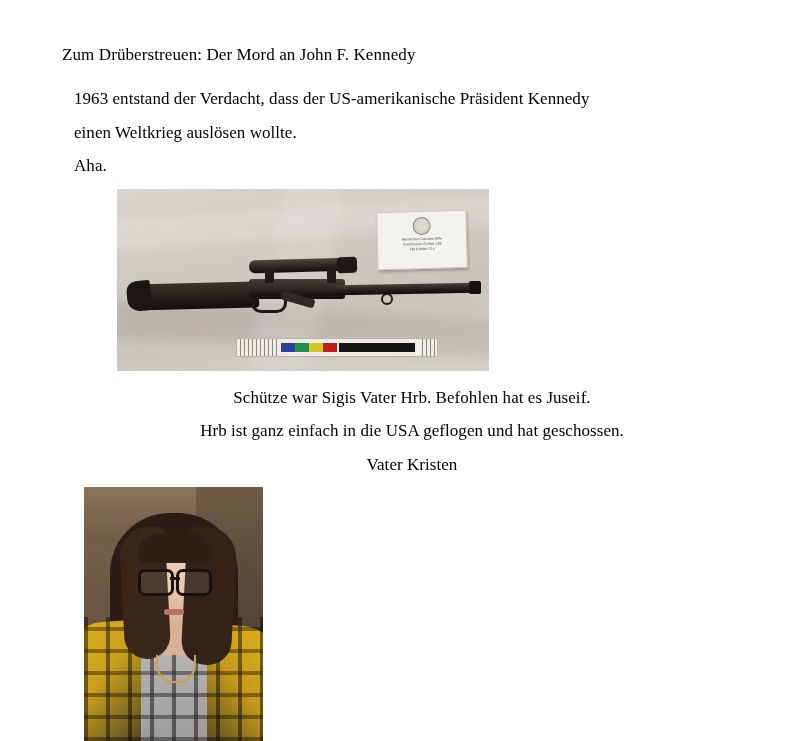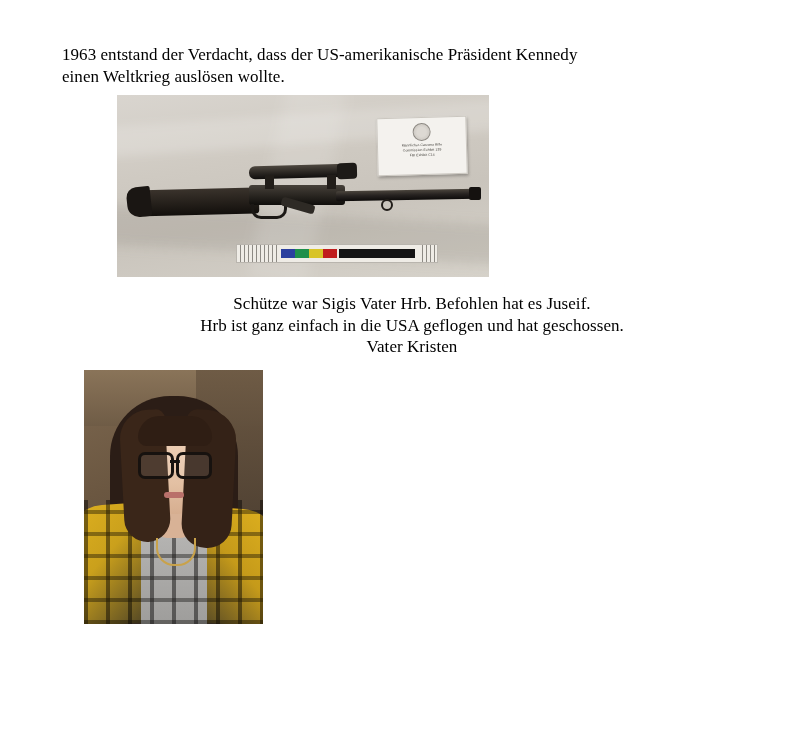--- a/index.html
+++ b/index.html
@@ -29,21 +29,21 @@
   .heading {
     font-size: 17px;
     line-height: 22px;
     margin: 0 0 22px 0;
     font-weight: normal;
     letter-spacing: 0.1px;
   }
   .para {
     font-size: 17px;
     line-height: 21.5px;
-    margin: 0;
+    margin: 12px;
     letter-spacing: 0.05px;
   }
   .para-block-1 {
     margin-bottom: 4px;
   }
   .para-block-2 {
     margin-top: 16px;
     margin-bottom: 6px;
     text-align: center;
   }
@@ -374,24 +374,26 @@
     border-top: none;
     border-radius: 0 0 18px 18px;
   }
 </style>
 </head>
 <body>
 
 <div class="page">
   <div class="content">
 
+    <h1 class="heading">Zum Drüberstreuen: Der Mord an John F. Kennedy</h1>
 
     <div class="para-block-1">
       <p class="para">1963 entstand der Verdacht, dass der US-amerikanische Präsident Kennedy</p>
       <p class="para">einen Weltkrieg auslösen wollte.</p>
+      <p class="para">Aha.</p>
     </div>
 
     <figure class="rifle-figure" style="margin:8px 0 0 55px;">
       <div class="cloth-fold-a"></div>
       <div class="cloth-fold-b"></div>
       <div class="cloth-fold-c"></div>
 
       <div class="evidence-card">
         <div class="evidence-seal"></div>
         <div class="evidence-line">Mannlicher-Carcano Rifle</div>

